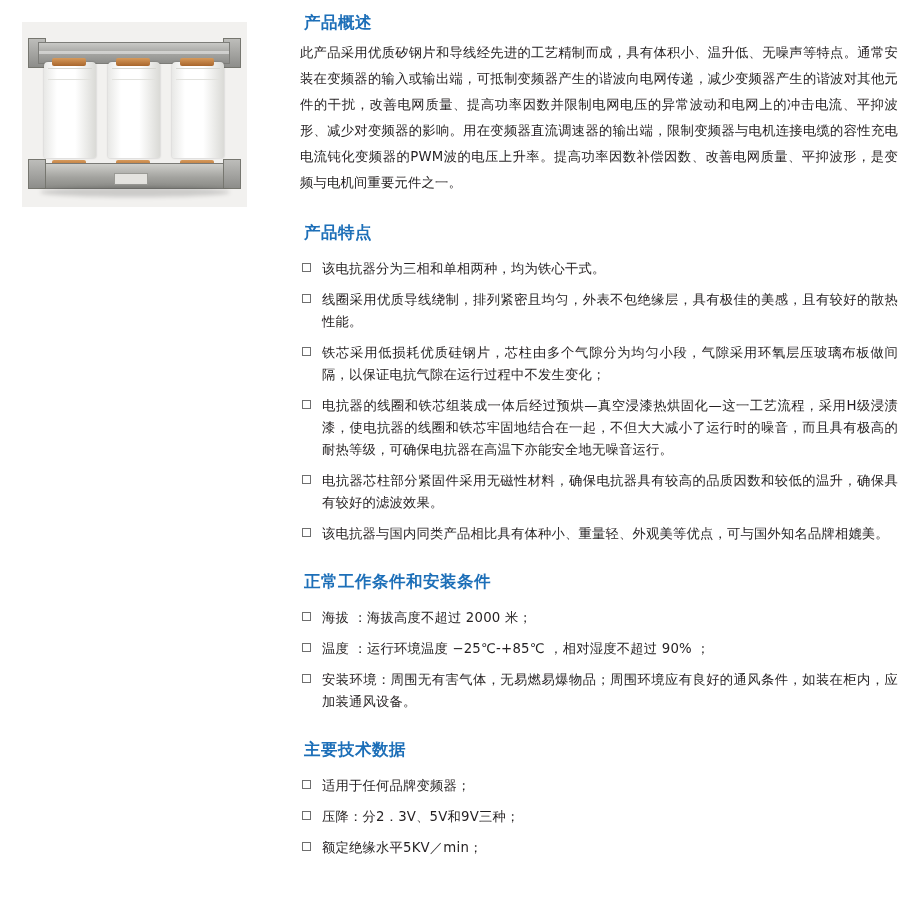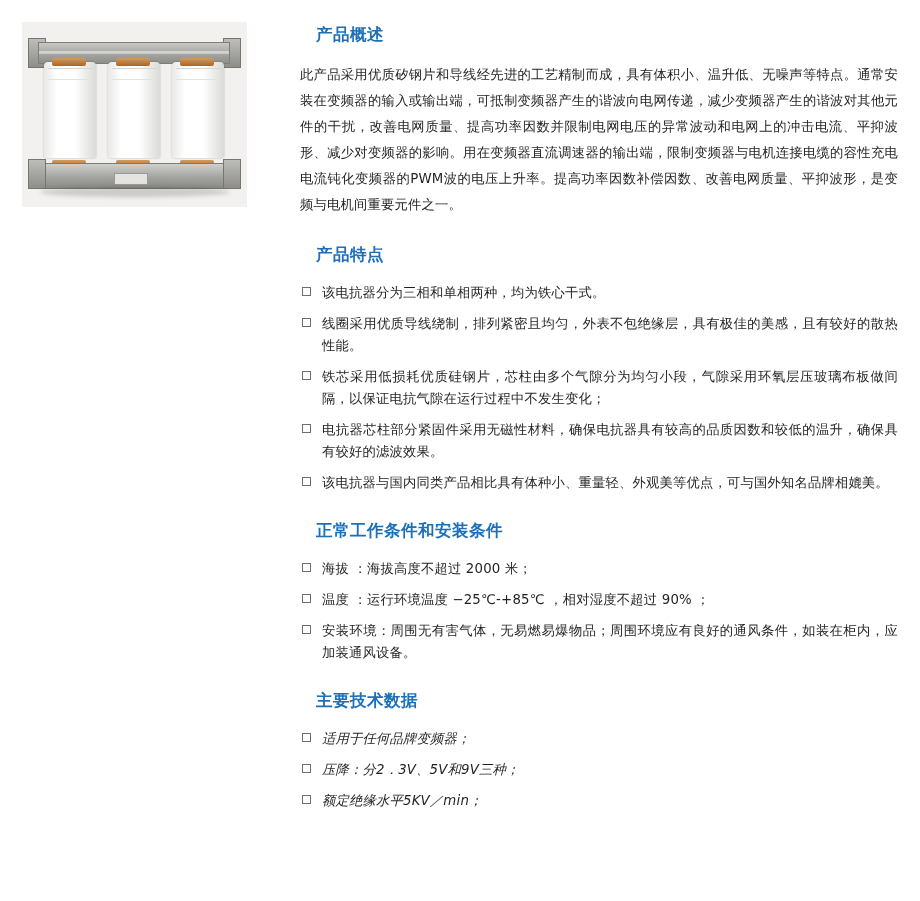--- a/index.html
+++ b/index.html
@@ -140,21 +140,21 @@
   
   .right-col {
     flex: 1 1 auto;
     padding: 0 22px 0 0;
     box-sizing: border-box;
   }
   h2.section-title {
     color: #1d6fb8;
     font-size: 16.5px;
     font-weight: bold;
-    margin: 16px;
+    margin: 4px;
     letter-spacing: .5px;
   }
   .sec-overview { padding-top: 8px; }
   .sec-gap { margin-top: 26px; }
   .body-text {
     margin-top: 6px;
     font-size: 13.3px;
     line-height: 26px;
     text-align: justify;
     color: #231f20;
@@ -178,21 +178,21 @@
   ul.check-list li .box {
     position: absolute;
     left: 2px;
     top: 5px;
     width: 9px;
     height: 9px;
     border: 1px solid #6f6f6f;
     box-sizing: border-box;
     background: #fff;
   }
-  .tight li { margin-bottom: 7px; font-style: italic; }
+  .tight li { margin-bottom: 7px; }
 </style>
 </head>
 <body>
 
 <div class="page">
 
   <div class="left-col">
     <div class="product-photo">
       <div class="photo-inner">
         <div class="ear l"></div>
@@ -222,20 +222,21 @@
       <h2 class="section-title">产品概述</h2>
       <p class="body-text">此产品采用优质矽钢片和导线经先进的工艺精制而成，具有体积小、温升低、无噪声等特点。通常安装在变频器的输入或输出端，可抵制变频器产生的谐波向电网传递，减少变频器产生的谐波对其他元件的干扰，改善电网质量、提高功率因数并限制电网电压的异常波动和电网上的冲击电流、平抑波形、减少对变频器的影响。用在变频器直流调速器的输出端，限制变频器与电机连接电缆的容性充电电流钝化变频器的PWM波的电压上升率。提高功率因数补偿因数、改善电网质量、平抑波形，是变频与电机间重要元件之一。</p>
     </div>
 
     <div class="sec-gap">
       <h2 class="section-title">产品特点</h2>
       <ul class="check-list">
         <li><span class="box"></span><span>该电抗器分为三相和单相两种，均为铁心干式。</span></li>
         <li><span class="box"></span><span>线圈采用优质导线绕制，排列紧密且均匀，外表不包绝缘层，具有极佳的美感，且有较好的散热性能。</span></li>
         <li><span class="box"></span><span>铁芯采用低损耗优质硅钢片，芯柱由多个气隙分为均匀小段，气隙采用环氧层压玻璃布板做间隔，以保证电抗气隙在运行过程中不发生变化；</span></li>
+        <li><span class="box"></span><span>电抗器的线圈和铁芯组装成一体后经过预烘—真空浸漆热烘固化—这一工艺流程，采用H级浸渍漆，使电抗器的线圈和铁芯牢固地结合在一起，不但大大减小了运行时的噪音，而且具有极高的耐热等级，可确保电抗器在高温下亦能安全地无噪音运行。</span></li>
         <li><span class="box"></span><span>电抗器芯柱部分紧固件采用无磁性材料，确保电抗器具有较高的品质因数和较低的温升，确保具有较好的滤波效果。</span></li>
         <li><span class="box"></span><span>该电抗器与国内同类产品相比具有体种小、重量轻、外观美等优点，可与国外知名品牌相媲美。</span></li>
       </ul>
     </div>
 
     <div class="sec-gap">
       <h2 class="section-title">正常工作条件和安装条件</h2>
       <ul class="check-list">
         <li><span class="box"></span><span>海拔 ：海拔高度不超过 2000 米；</span></li>
         <li><span class="box"></span><span>温度 ：运行环境温度 −25℃-+85℃ ，相对湿度不超过 90% ；</span></li>

